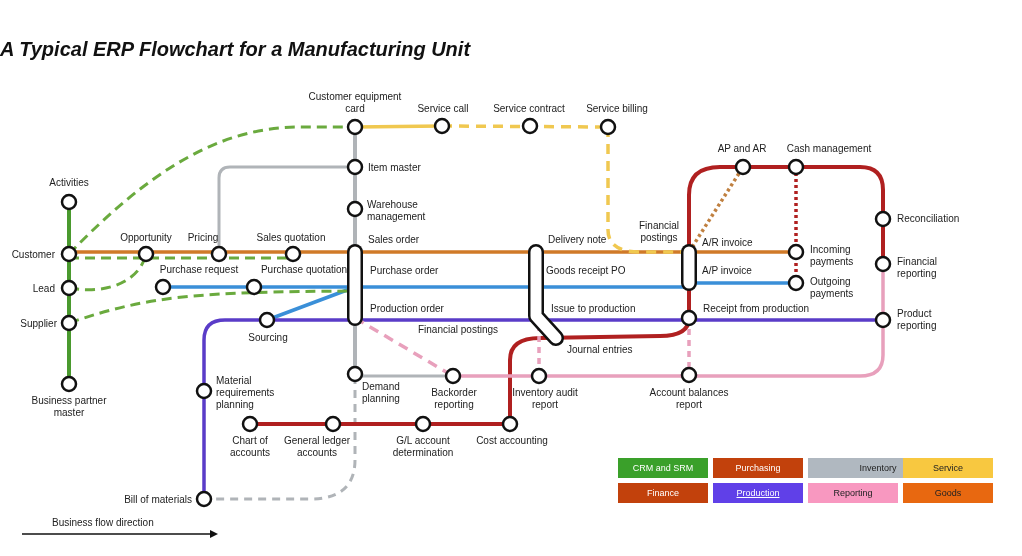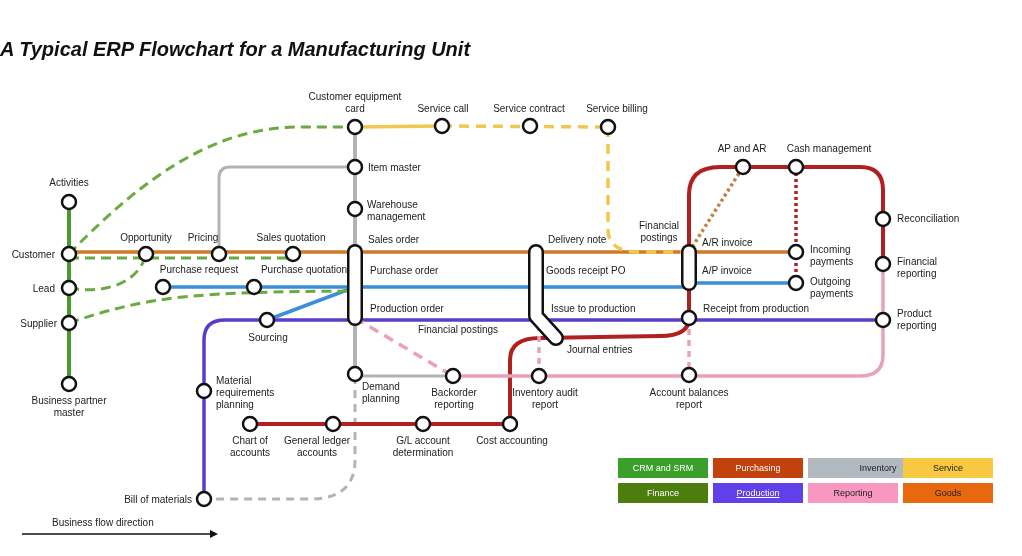--- a/index.html
+++ b/index.html
@@ -143,17 +143,17 @@
   </g>
 </svg>
 
 <div id="flow-label">Business flow direction</div>
 
 <div id="legend-area">
     <div class="legend" style="left: 618px; top: 458px; background: rgb(58, 160, 42); color: rgb(255, 255, 255);">CRM and SRM</div>
     <div class="legend" style="left: 713px; top: 458px; background: #c2410c; color: rgb(255, 255, 255);">Purchasing</div>
     <div class="legend" style="left: 808px; top: 458px; background: rgb(176, 184, 192); color: rgb(34, 34, 34); padding-left: 25px;">Inventory</div>
     <div class="legend" style="left: 903px; top: 458px; background: rgb(248, 200, 64); color: rgb(34, 34, 34); text-align: right;">Service</div>
-    <div class="legend" style="left: 618px; top: 483px; background: #4d7c0f; color: rgb(255, 255, 255);">Finance</div>
+    <div class="legend" style="left: 618px; top: 483px; background: #c2410c; color: rgb(255, 255, 255);">Finance</div>
     <div class="legend" style="left: 713px; top: 483px; background: rgb(96, 64, 232); color: rgb(255, 255, 255); text-decoration: underline;">Production</div>
     <div class="legend" style="left: 808px; top: 483px; background: rgb(248, 152, 192); color: rgb(34, 34, 34);">Reporting</div>
     <div class="legend" style="left: 903px; top: 483px; background: rgb(232, 104, 16); color: rgb(34, 34, 34);">Goods</div>
   </div>
 
 </body></html>

